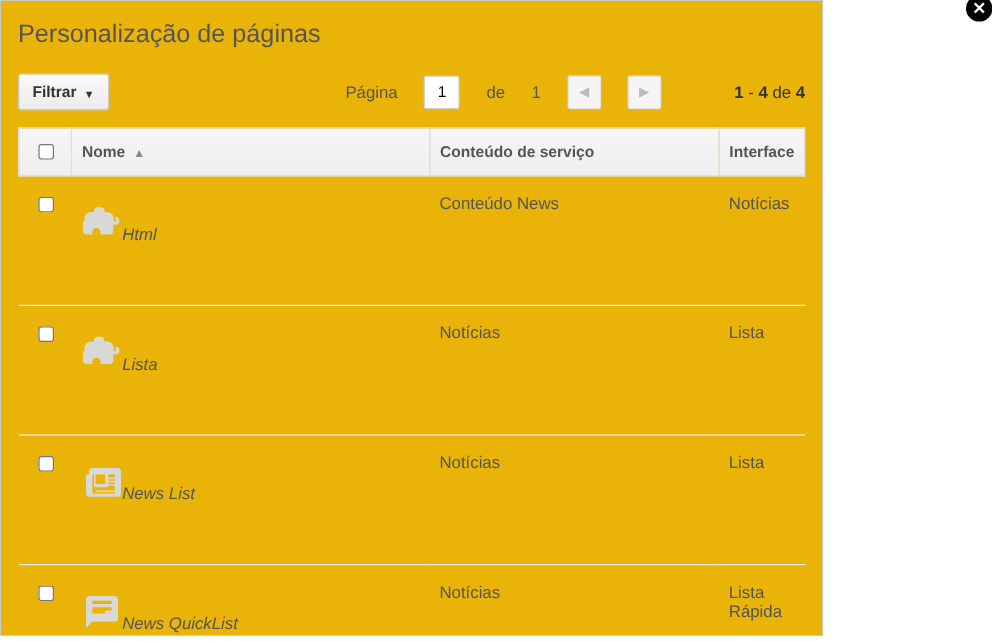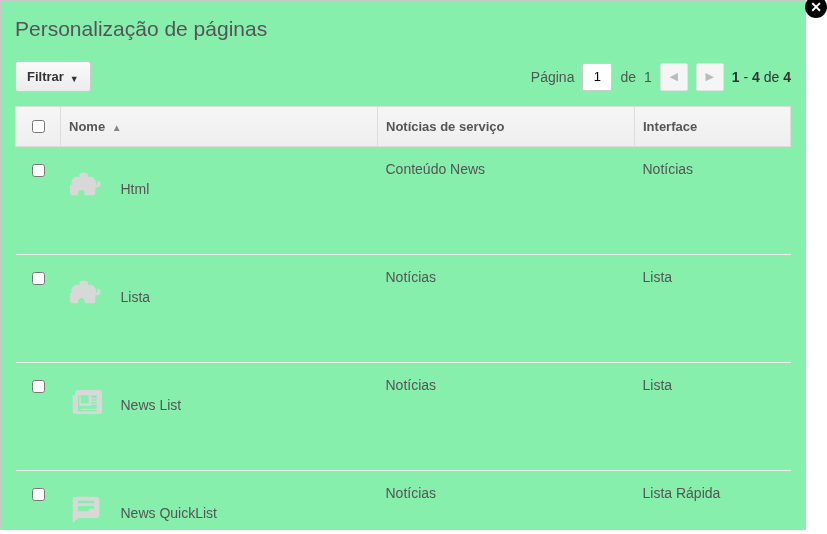--- a/index.html
+++ b/index.html
@@ -10,25 +10,25 @@
     font-family: "Segoe UI", Arial, sans-serif;
     background: #ffffff;
     color: #333;
     overflow: hidden;
     position: relative;
   }
   .modal {
     position: absolute;
     top: 0;
     left: 0;
-    width: 806px;
+    width: 686px;
     height: 530px;
     box-sizing: border-box;
     border: 1px solid #c9c9c9;
-    background: #86efac;
+    background: #eab308;
     overflow-y: auto;
   }
   .modal::-webkit-scrollbar {
     width: 15px;
   }
   .modal::-webkit-scrollbar-track {
     background: #f1f1f1;
   }
   .modal::-webkit-scrollbar-thumb {
     background: #c1c1c1;
@@ -75,21 +75,21 @@
     display: inline-flex;
     align-items: flex-end;
     gap: 6px;
   }
   .filter-btn .caret {
     font-size: 9px;
   }
   .pager {
     display: flex;
     align-items: center;
-    gap: 8px;
+    gap: 22px;
     font-size: 14px;
     color: #555;
   }
   .page-input {
     width: 24px;
     height: 24px;
     text-align: center;
     border: 1px solid #ccc;
     border-radius: 2px;
     font-size: 13px;
@@ -101,20 +101,21 @@
     background: #f5f5f5;
     color: #bbb;
     font-size: 11px;
     border-radius: 2px;
     cursor: default;
     display:flex;align-items:center;justify-content:center;
   }
   .range {
     font-size: 14px;
     color: #333;
+    margin-left: 39px;
   }
   .range b { font-weight: bold; }
 
   
   .tbl {
     width: calc(100% - 28px);
     margin: 0 14px;
     border-collapse: collapse;
   }
   .tbl th {
@@ -136,23 +137,23 @@
     font-size: 14px;
     color: #555;
     vertical-align: top;
     padding: 14px 8px;
   }
   .row {
     height: 108px;
   }
   .name-cell {
     display: flex;
-    align-items: center;
-    gap: 18px;
+    align-items: flex-end;
     padding-top: 8px;
+    font-style: italic;
   }
   .thumb {
     width: 34px;
     height: 34px;
     display:flex;align-items:center;justify-content:center;
     flex-shrink: 0;
   }
   .name-text { padding-top: 6px;}
   input[type=checkbox]{
     accent-color:#888;
@@ -197,21 +198,21 @@
       <thead>
         <tr>
           <th class="col-check">
             <input type="checkbox" style="">
           </th>
           <th class="col-name">
             <span>Nome</span>
             <span class="sort-ind">▲</span>
           </th>
           <th class="col-svc">
-            <span>Notícias de serviço</span>
+            <span>Conteúdo de serviço</span>
           </th>
           <th>
             <span>Interface</span>
           </th>
         </tr>
       </thead>
       <tbody id="tbody">
       <tr class="row">
             <td style="text-align: center;"><input type="checkbox" style=""></td>
             <td>

